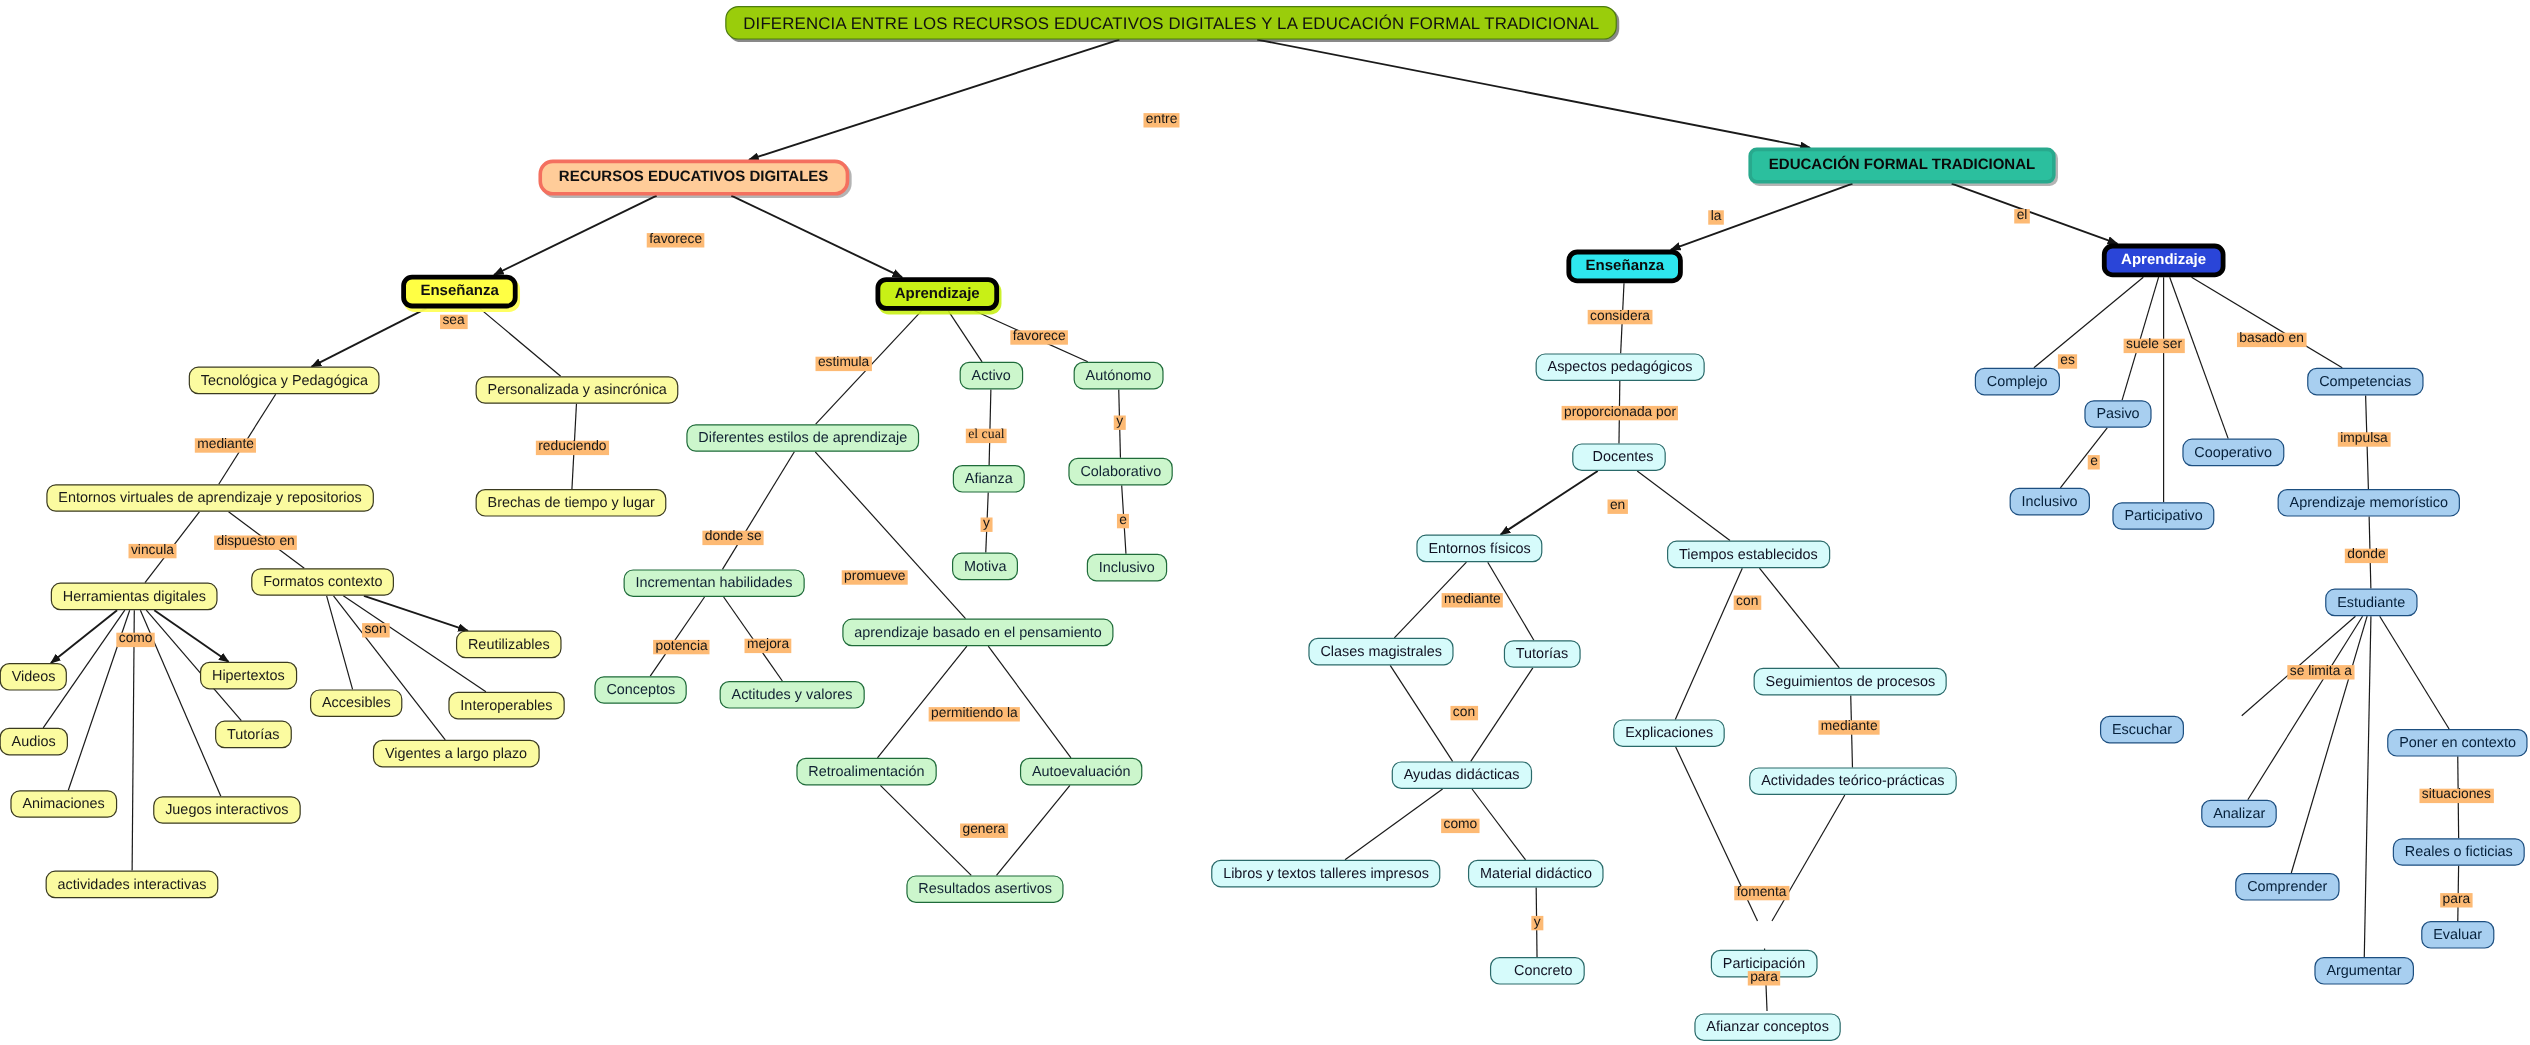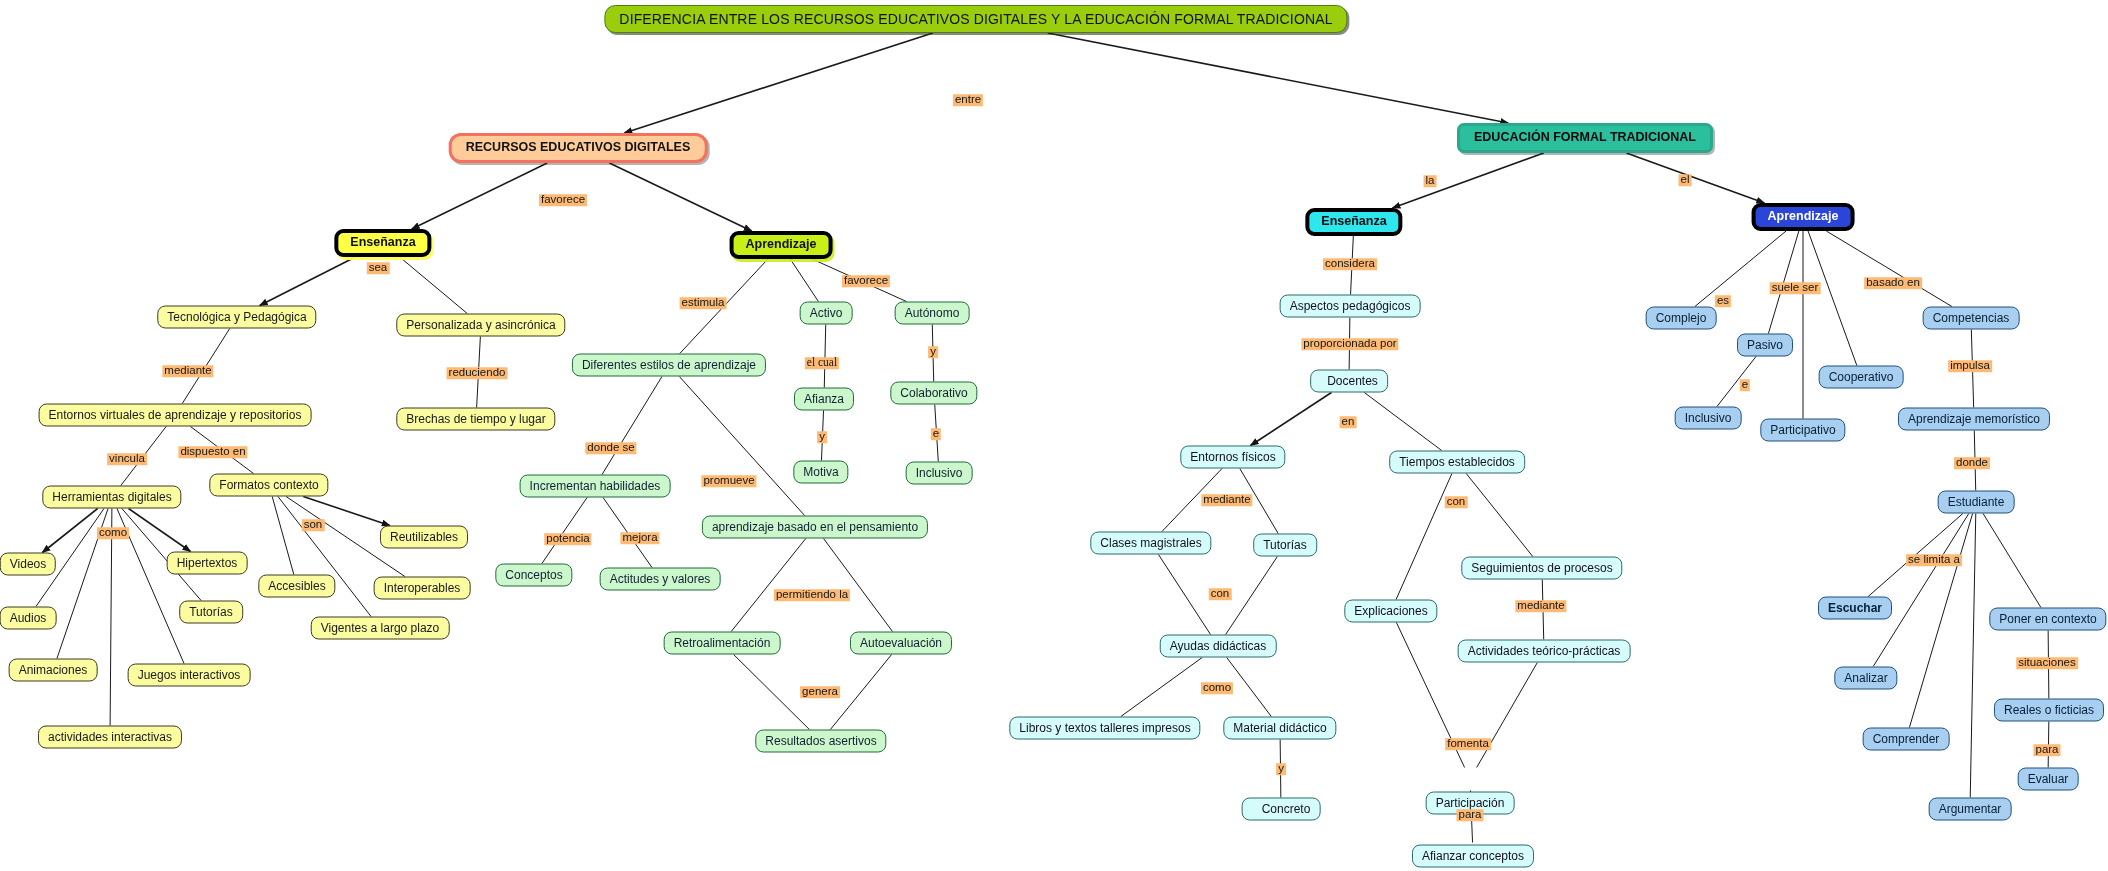--- a/index.html
+++ b/index.html
@@ -230,21 +230,21 @@
       <div class="node n-lightcyan" style="left: 1470px; top: 779px; margin-top: 24px;">Participación</div>
       <div class="node n-lightcyan" style="left: 1473px; top: 856px;">Afianzar conceptos</div>
       <div class="node n-lightblue" style="left: 1681px; top: 318px;">Complejo</div>
       <div class="node n-lightblue" style="left: 1765px; top: 345px;">Pasivo</div>
       <div class="node n-lightblue" style="left: 1708px; top: 418px;">Inclusivo</div>
       <div class="node n-lightblue" style="left: 1803px; top: 430px;">Participativo</div>
       <div class="node n-lightblue" style="left: 1861px; top: 377px;">Cooperativo</div>
       <div class="node n-lightblue" style="left: 1971px; top: 318px;">Competencias</div>
       <div class="node n-lightblue" style="left: 1974px; top: 419px;">Aprendizaje memorístico</div>
       <div class="node n-lightblue" style="left: 1976px; top: 502px;">Estudiante</div>
-      <div class="node n-lightblue" style="left: 1855px; top: 608px; font-weight: bold;">Escuchar</div>
+      <div class="node n-lightblue" style="left: 1785px; top: 608px;">Escuchar</div>
       <div class="node n-lightblue" style="left: 1866px; top: 678px;">Analizar</div>
       <div class="node n-lightblue" style="left: 1906px; top: 739px;">Comprender</div>
       <div class="node n-lightblue" style="left: 1970px; top: 809px;">Argumentar</div>
       <div class="node n-lightblue" style="left: 2048px; top: 619px;">Poner en contexto</div>
       <div class="node n-lightblue" style="left: 2049px; top: 710px;">Reales o ficticias</div>
       <div class="node n-lightblue" style="left: 2048px; top: 779px;">Evaluar</div>
     </div>
   <div id="label-layer">
       <div class="link-label" style="left: 968px; top: 100px;">entre</div>
       <div class="link-label" style="left: 563px; top: 200px;">favorece</div>

